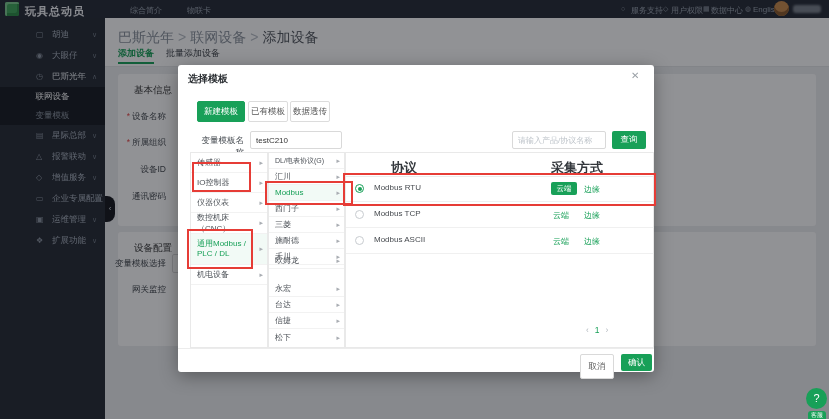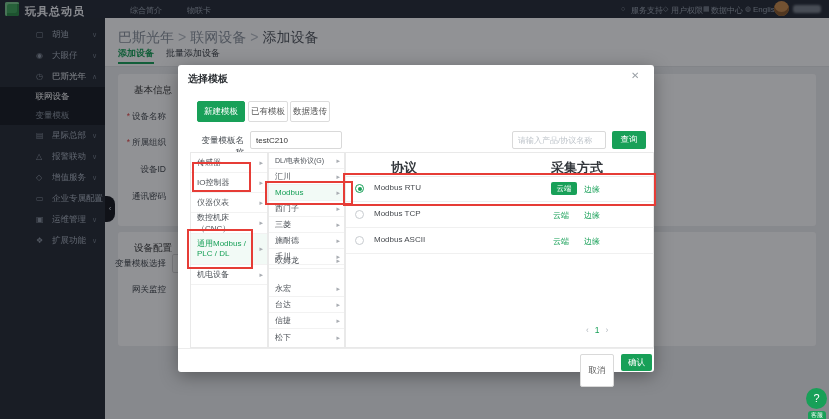--- a/index.html
+++ b/index.html
@@ -66,21 +66,21 @@
   .thead{font-size:13px;font-weight:bold;color:#33373c;}
   .trow{position:absolute;left:0;width:100%;height:26px;border-bottom:1px solid #f0f0f0;box-sizing:border-box;}
   .radio{position:absolute;left:9px;top:8px;width:9px;height:9px;border:1px solid #c8ccd0;border-radius:50%;box-sizing:border-box;background:#fff;}
   .radio.on{border:1px solid #18a058;}
   .radio.on::after{content:"";position:absolute;left:1.5px;top:1.5px;width:4px;height:4px;border-radius:50%;background:#18a058;}
   .proto{position:absolute;left:28px;top:7px;font-size:8px;color:#45494e;}
   .chip{position:absolute;left:205px;top:6px;width:26px;height:13px;background:#18a058;color:#fff;
         font-size:7.5px;line-height:13px;text-align:center;border-radius:2px;}
   .glink{position:absolute;top:8px;font-size:8px;color:#18a058;}
   .pag{font-size:8.5px;color:#8a9097;} .pag .cur{color:#18a058;margin:0 6px;} .pag .pn{color:#b3b9bf;}
-  .wbtn{background:#fff;border:1px solid #d9d9d9;color:#555;border-radius:2px;font-size:8.5px;height:33px;
+  .wbtn{background:#fff;border:1px solid #d9d9d9;color:#555;border-radius:2px;font-size:8.5px;height:25px;
         font-family:"Liberation Sans","DejaVu Sans",sans-serif;}
   .footer-line{left:0px;top:283px;width:476px;height:1px;background:#ececec;}
   
   .anno{border:2px solid #e63c36;z-index:60;}
   
   .help-c{left:806px;top:388px;width:21px;height:21px;border-radius:50%;background:#18a058;color:#fff;
           font-size:11px;line-height:21px;text-align:center;z-index:45;}
   .help-p{left:808px;top:411px;width:18px;height:8px;border-radius:3px 3px 0 0;background:#18a058;color:#fff;
           font-size:6px;line-height:8px;text-align:center;z-index:45;overflow:hidden;}
 </style>

